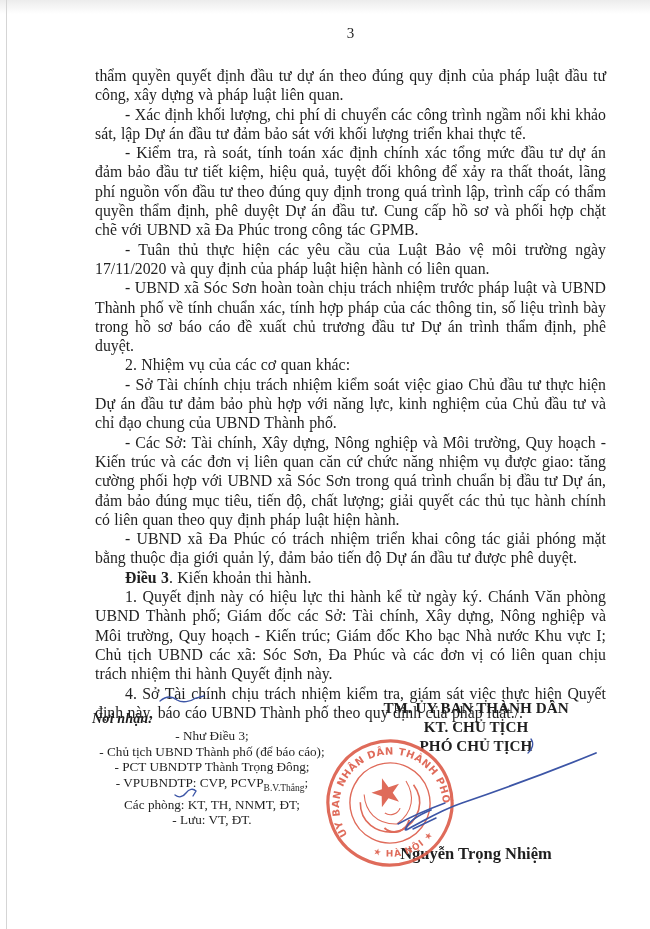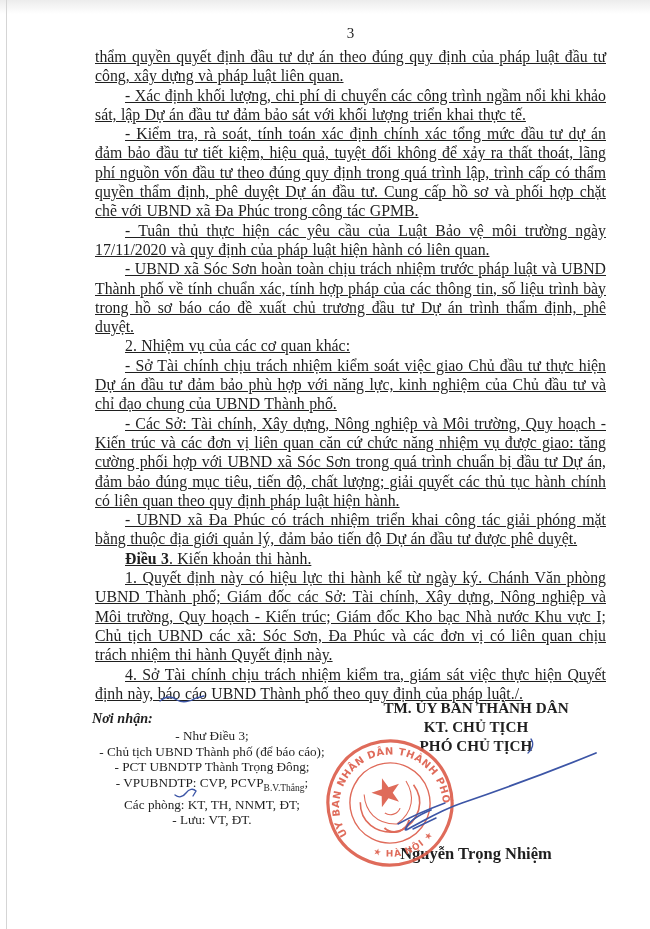--- a/index.html
+++ b/index.html
@@ -27,21 +27,21 @@
     background:var(--edge);
   }
   .content{
     position:absolute;left:95px;top:0;width:511px;
   }
   .page-number{
     margin-top:25px;
     text-align:center;
     font-size:15px;
   }
-  .doc-body{margin-top:5px;text-decoration:underline;}
+  .doc-body{margin-top:24px;}
   .para{
     margin:0;
     text-align:justify;
     font-size:15.8px;
     line-height:19.3px;
     word-spacing:0.5px;
   }
   .para.ind{text-indent:30px;}
   
   .footer{position:absolute;left:0;top:696px;width:650px;height:233px;}

